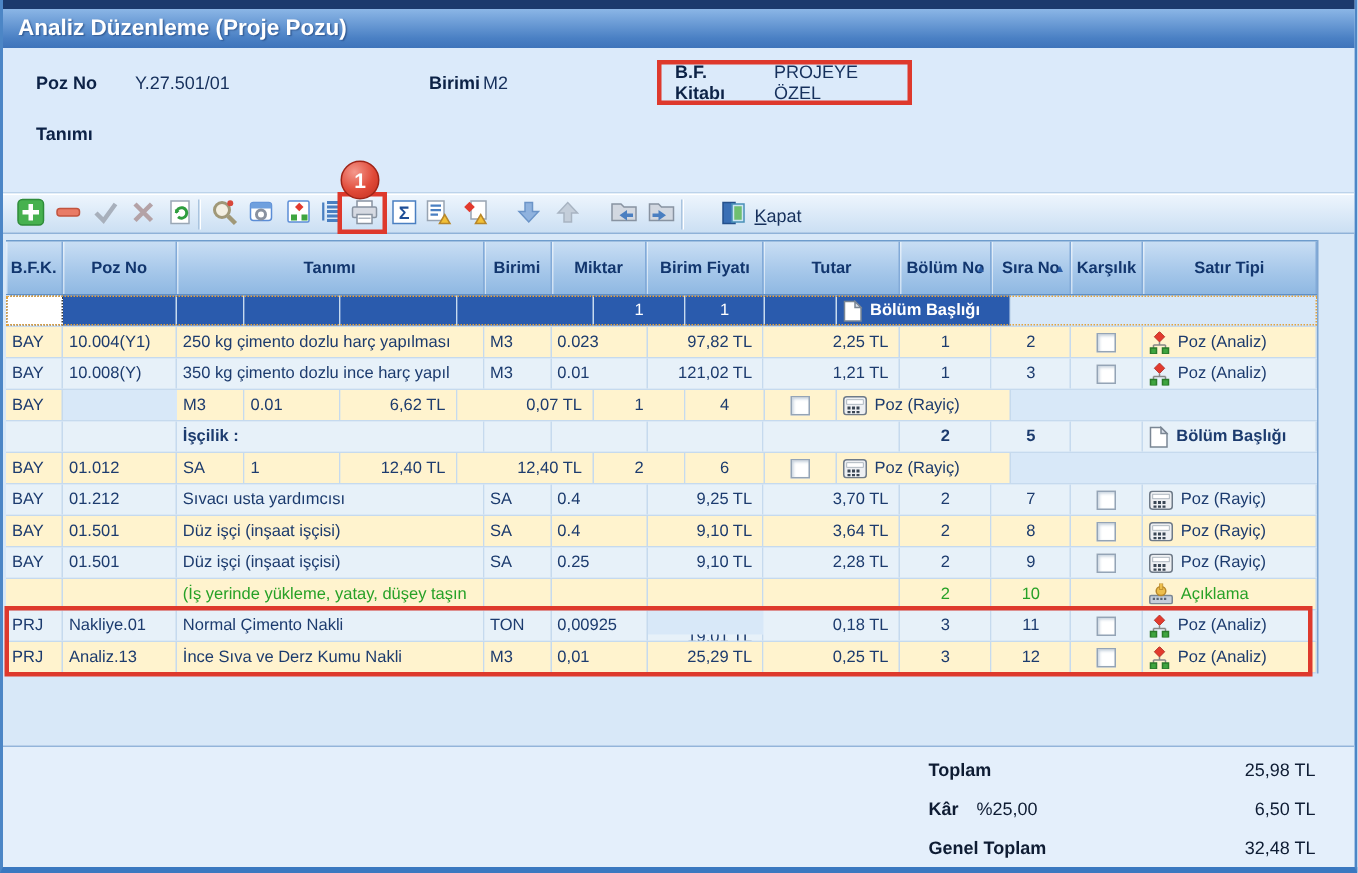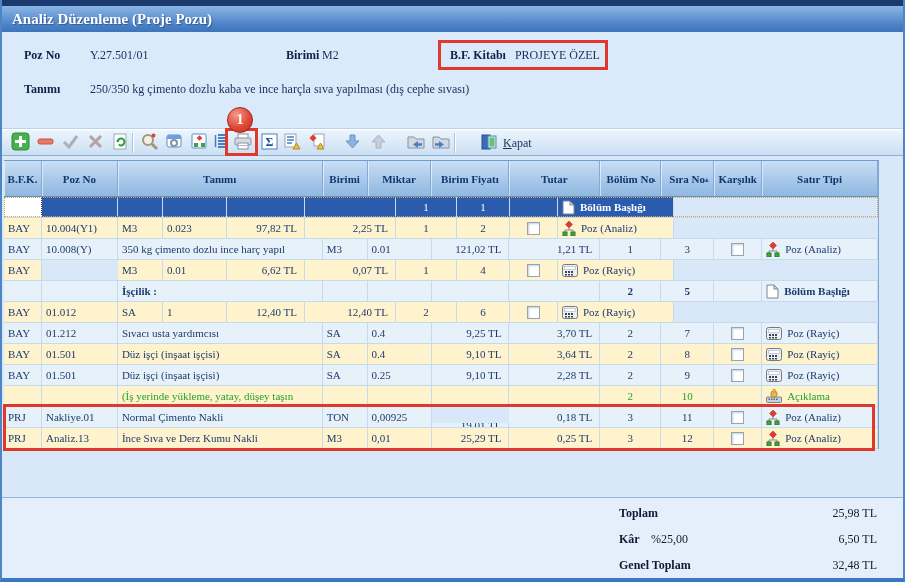--- a/index.html
+++ b/index.html
@@ -1,19 +1,19 @@
 <!DOCTYPE html>
 <html><head>
 <meta charset="utf-8">
 <style>
   html,body{margin:0;padding:0;background:#eef3f9;}
   *{box-sizing:border-box;}
   #window{
     position:relative;width:905px;height:582px;overflow:hidden;
-    font-family:Liberation Serif, serif;
+    font-family:Liberation Sans, sans-serif;
     background:#D8E8F8;
     border-left:2px solid #4C86C6;border-right:2px solid #4C86C6;
     border-bottom:4px solid #3A78C0;
   }
   .abs{position:absolute;}
   
   .top-strip{left:0;top:0;width:905px;height:6px;background:#1B3A6D;}
   .titlebar{left:0;top:6px;width:905px;height:26px;
     background:linear-gradient(#8BB6E6,#4A80C4 75%,#3E74BA);
     color:#fff;font-size:15px;font-weight:bold;line-height:26px;padding-left:10px;
@@ -83,21 +83,20 @@
   <div class="abs hdr-panel">
     <span class="abs lbl" style="left:22px;top:16px">Poz No</span>
     <span class="abs val" style="left:88px;top:16px">Y.27.501/01</span>
     <span class="abs lbl" style="left:284px;top:16px">Birimi</span>
     <span class="abs val" style="left:320px;top:16px">M2</span>
     <div class="abs anno-box" id="bf-box">
       <span class="lbl">B.F. Kitabı</span>
       <span class="val">PROJEYE ÖZEL</span>
     </div>
     <span class="abs lbl" style="left:22px;top:50px">Tanımı</span>
-    <span class="abs val" style="left:88px;top:50px">250/350 kg çimento dozlu kaba ve ince harçla sıva yapılması (dış cephe sıvası)</span>
   </div>
 
   <div class="abs toolbar">
     <div class="tbtn" style="left:6px">
         <span><svg width="19" height="19">
             <rect x="1" y="1" width="17" height="17" rx="3" fill="#47B14F" stroke="#2F8C3A"></rect>
             <rect x="8" y="4" width="3" height="11" fill="#fff"></rect>
             <rect x="4" y="8" width="11" height="3" fill="#fff"></rect>
           </svg></span>
       </div>
@@ -249,20 +248,21 @@
                 <path d="M1 1 h7 l4 4 v9 H1 z" fill="#fff" stroke="#7A8694"></path>
                 <path d="M8 1 l4 4 h-4 z" fill="#D8DEE8" stroke="#7A8694"></path>
               </svg>
             </span>
             <span style="font-weight: bold;">Bölüm Başlığı</span>
           </div>
         </div>
         <div class="tr shade-cream type-analiz">
           <div class="td c0" style="width: 38px;">BAY</div>
           <div class="td c1" style="width: 76px;">10.004(Y1)</div>
+          <div class="td c2" style="width: 205px;">250 kg çimento dozlu harç yapılması</div>
           <div class="td c3" style="width: 45px;">M3</div>
           <div class="td c4" style="width: 64px;">0.023</div>
           <div class="td c5 right" style="width: 78px;">97,82 TL</div>
           <div class="td c6 right" style="width: 91px;">2,25 TL</div>
           <div class="td c7 center" style="width: 61px;">1</div>
           <div class="td c8 center" style="width: 53px;">2</div>
           <div class="td center" style="width: 48px;">
             <div class="checkbox"></div>
           </div>
           <div class="td st-cell" style="width: 116px;">

